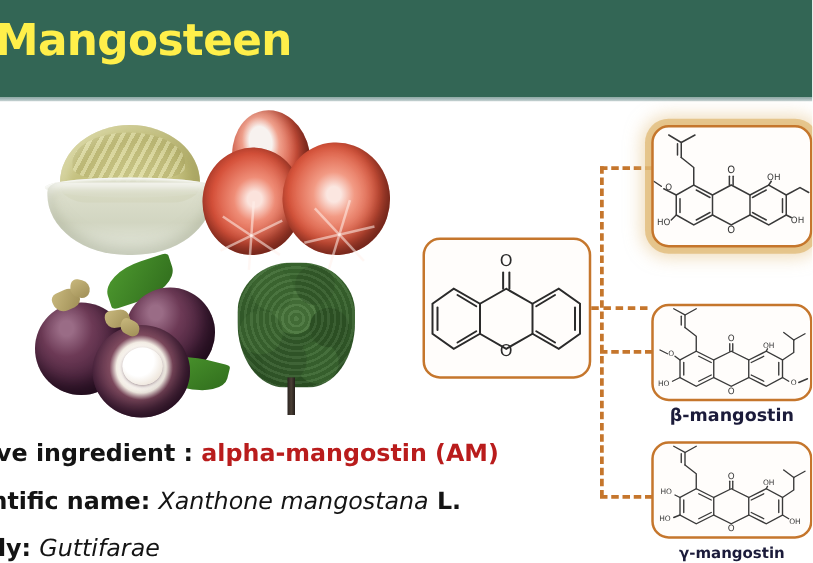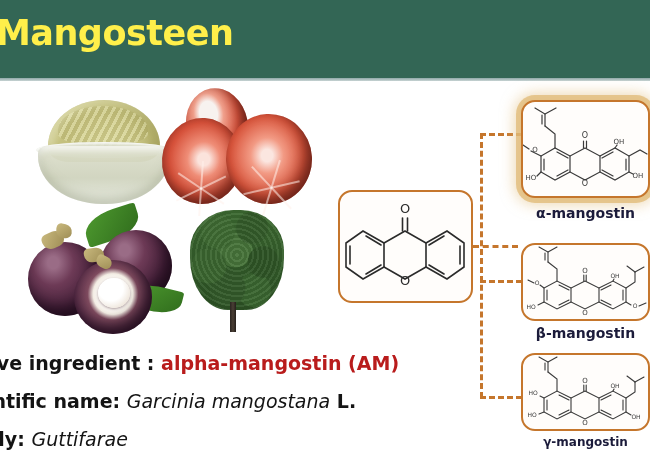--- a/index.html
+++ b/index.html
@@ -223,21 +223,21 @@
       <div class="tree-trunk"></div>
     </div>
 
   </div>
 
   <div class="txtline t-line1">
     <span>ctive ingredient : </span><span class="red">alpha-mangostin (AM)</span>
   </div>
 
   <div class="txtline t-line2">
-    <span>ientific name: </span><span class="ital">Garcinia mangostana</span><span> L.</span>
+    <span>ientific name: </span><span class="ital">Xanthone mangostana</span><span> L.</span>
   </div>
 
   <div class="txtline t-line3">
     <span>mily: </span><span class="ital">Guttifarae</span>
   </div>
 
   <div class="diagram">
 
     <div class="conn conn-h-main"></div>
     <div class="conn conn-v"></div>
@@ -302,21 +302,20 @@
           <text x="96" y="42" font-size="7" fill="#3a3a3a" stroke="none" text-anchor="middle" font-family="DejaVu Sans, sans-serif">OH</text>
           <line x1="92" y1="46" x2="94" y2="43"></line>
 
           <polyline points="106,54 117,48 124,52"></polyline>
 
           <text x="115" y="76" font-size="7" fill="#3a3a3a" stroke="none" text-anchor="middle" font-family="DejaVu Sans, sans-serif">OH</text>
           <line x1="106" y1="70" x2="110" y2="72"></line>
         </g>
       </svg>
     </div>
-    <div class="caption cap-alpha">α-mangostin</div>
 
     <div class="struct-box box-beta">
       <svg width="125" height="74" viewBox="0 0 125 74">
         <g stroke="#3a3a3a" stroke-width="1.1" fill="none" stroke-linecap="round">
           <text x="62" y="28" font-size="7" fill="#3a3a3a" stroke="none" text-anchor="middle" font-family="DejaVu Sans, sans-serif">O</text>
           <line x1="60.8" y1="30" x2="60.8" y2="36"></line>
             <line x1="63.2" y1="30" x2="63.2" y2="36"></line>
           <polyline points="62,36 48,43 48,57 62,64 76,57 76,43 62,36"></polyline>
           <text x="62" y="70" font-size="7" fill="#3a3a3a" stroke="none" text-anchor="middle" font-family="DejaVu Sans, sans-serif">O</text>
           <polyline points="48,43 34,36 21,43 21,57 34,64 48,57"></polyline>

